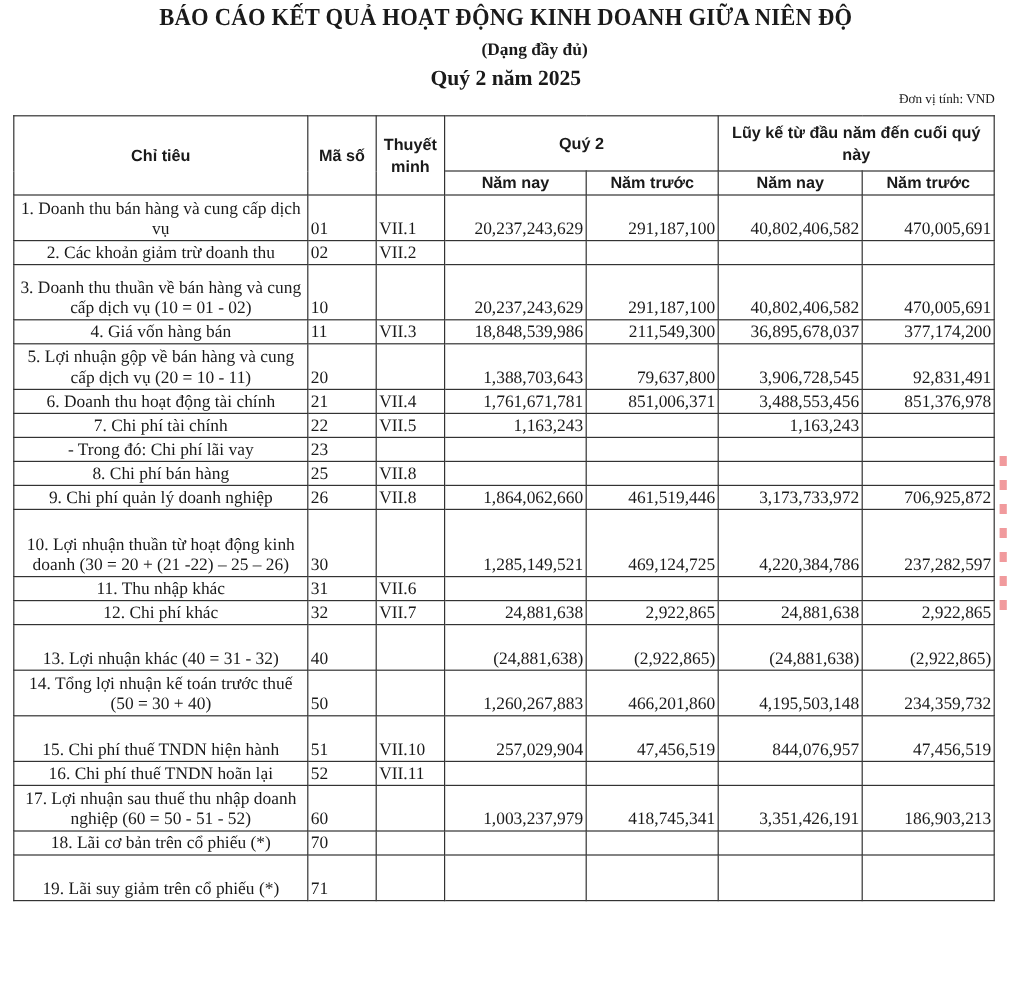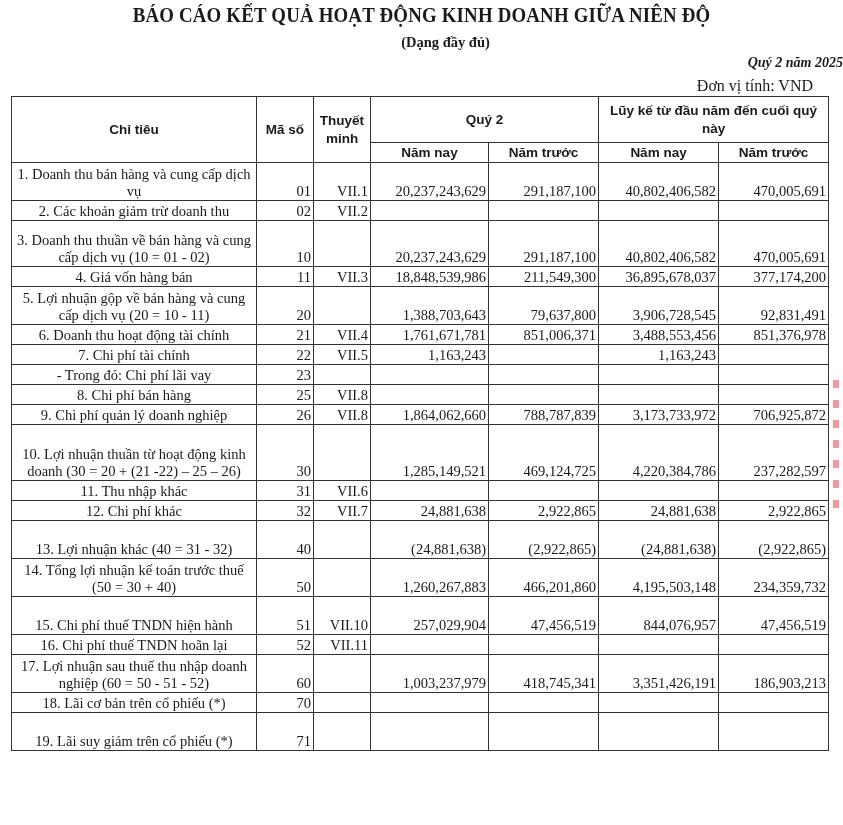--- a/index.html
+++ b/index.html
@@ -8,41 +8,41 @@
     .title {
       position: absolute; left: 0; top: 4px; width: 843px; text-align: center;
       font-family: "Liberation Serif", serif; font-weight: bold; font-size: 20.5px;
       letter-spacing: 0.2px; transform: scaleX(0.92); transform-origin: center;
     }
     .subtitle {
       position: absolute; left: 0; top: 34px; width: 843px; text-align: center;
       font-weight: bold; font-size: 14.5px; margin-left: 24px;
     }
     .period {
-      position: absolute; left: 0; top: 55px; width: 843px; text-align: right;
-      font-weight: bold; font-style: italic; font-size: 14px;
+      position: absolute; left: 0; top: 55px; width: 843px; text-align: center;
+      font-weight: bold; font-size: 18px;
     }
     .unit {
-      position: absolute; right: 30px; top: 77px; font-size: 16px;
+      position: absolute; right: 14px; top: 77px; font-size: 11px;
     }
     table.report {
       position: absolute; left: 11px; top: 96px; width: 817px;
       border-collapse: collapse; table-layout: fixed;
     }
     table.report td, table.report th {
       border: 1.3px solid #333;
       font-size: 14.5px; line-height: 17px;
       padding: 0 2px; vertical-align: bottom;
     }
     table.report th {
       font-family: "Liberation Sans", sans-serif; font-weight: bold; font-size: 13.5px;
       text-align: center; vertical-align: middle; line-height: 18px;
     }
     td.label { text-align: center; padding-left: 2px; }
-    td.code, td.note { text-align: right; padding-left: 2px; }
+    td.code, td.note { text-align: left; padding-left: 2px; }
     td.num { text-align: right; padding-right: 2px; white-space: nowrap; }
     .stamp {
       position: absolute; left: 833px; top: 380px; width: 6px; height: 140px;
       background: repeating-linear-gradient(to bottom, #e5484d 0 8px, transparent 8px 20px);
       opacity: 0.55;
     }
   </style>
 </head>
 <body>
 
@@ -156,21 +156,21 @@
         <td class="num"></td>
         <td class="num"></td>
         <td class="num"></td>
         <td class="num"></td>
       </tr>
       <tr style="height: 20px;">
         <td class="label">9. Chi phí quản lý doanh nghiệp</td>
         <td class="code">26</td>
         <td class="note">VII.8</td>
         <td class="num">1,864,062,660</td>
-        <td class="num">788,787,839</td>
+        <td class="num">461,519,446</td>
         <td class="num">3,173,733,972</td>
         <td class="num">706,925,872</td>
       </tr>
       <tr style="height: 56px;">
         <td class="label">10. Lợi nhuận thuần từ hoạt động kinh doanh (30 = 20 + (21 -22) – 25 – 26)</td>
         <td class="code">30</td>
         <td class="note"></td>
         <td class="num">1,285,149,521</td>
         <td class="num">469,124,725</td>
         <td class="num">4,220,384,786</td>

